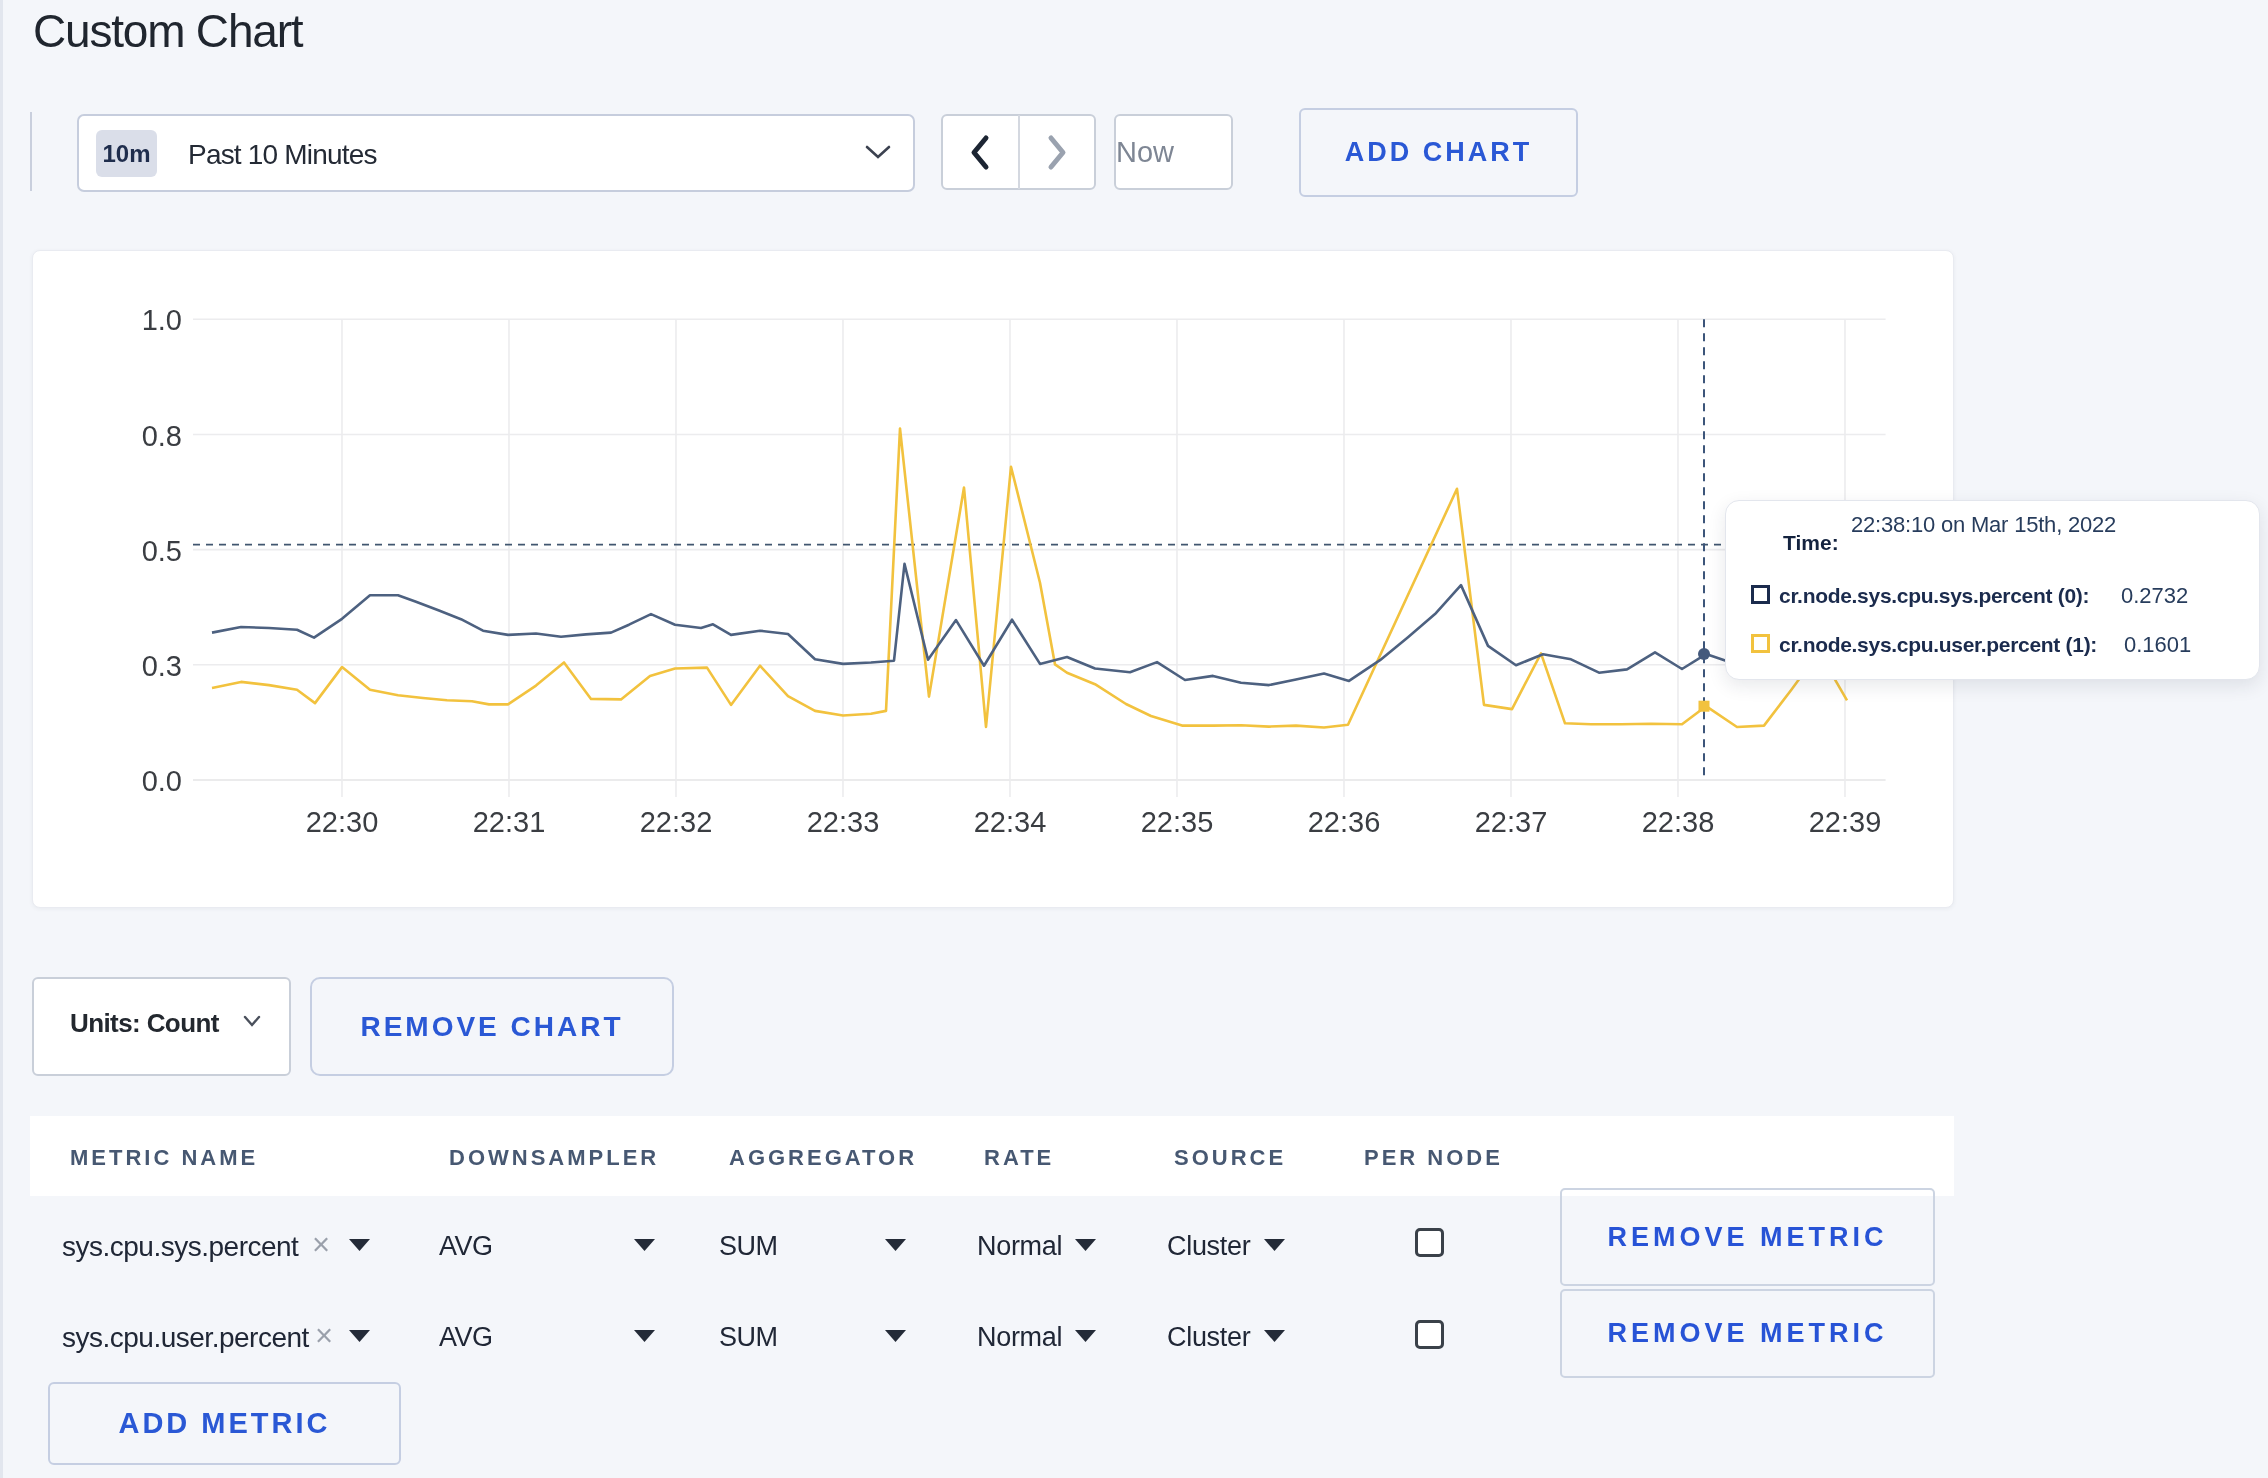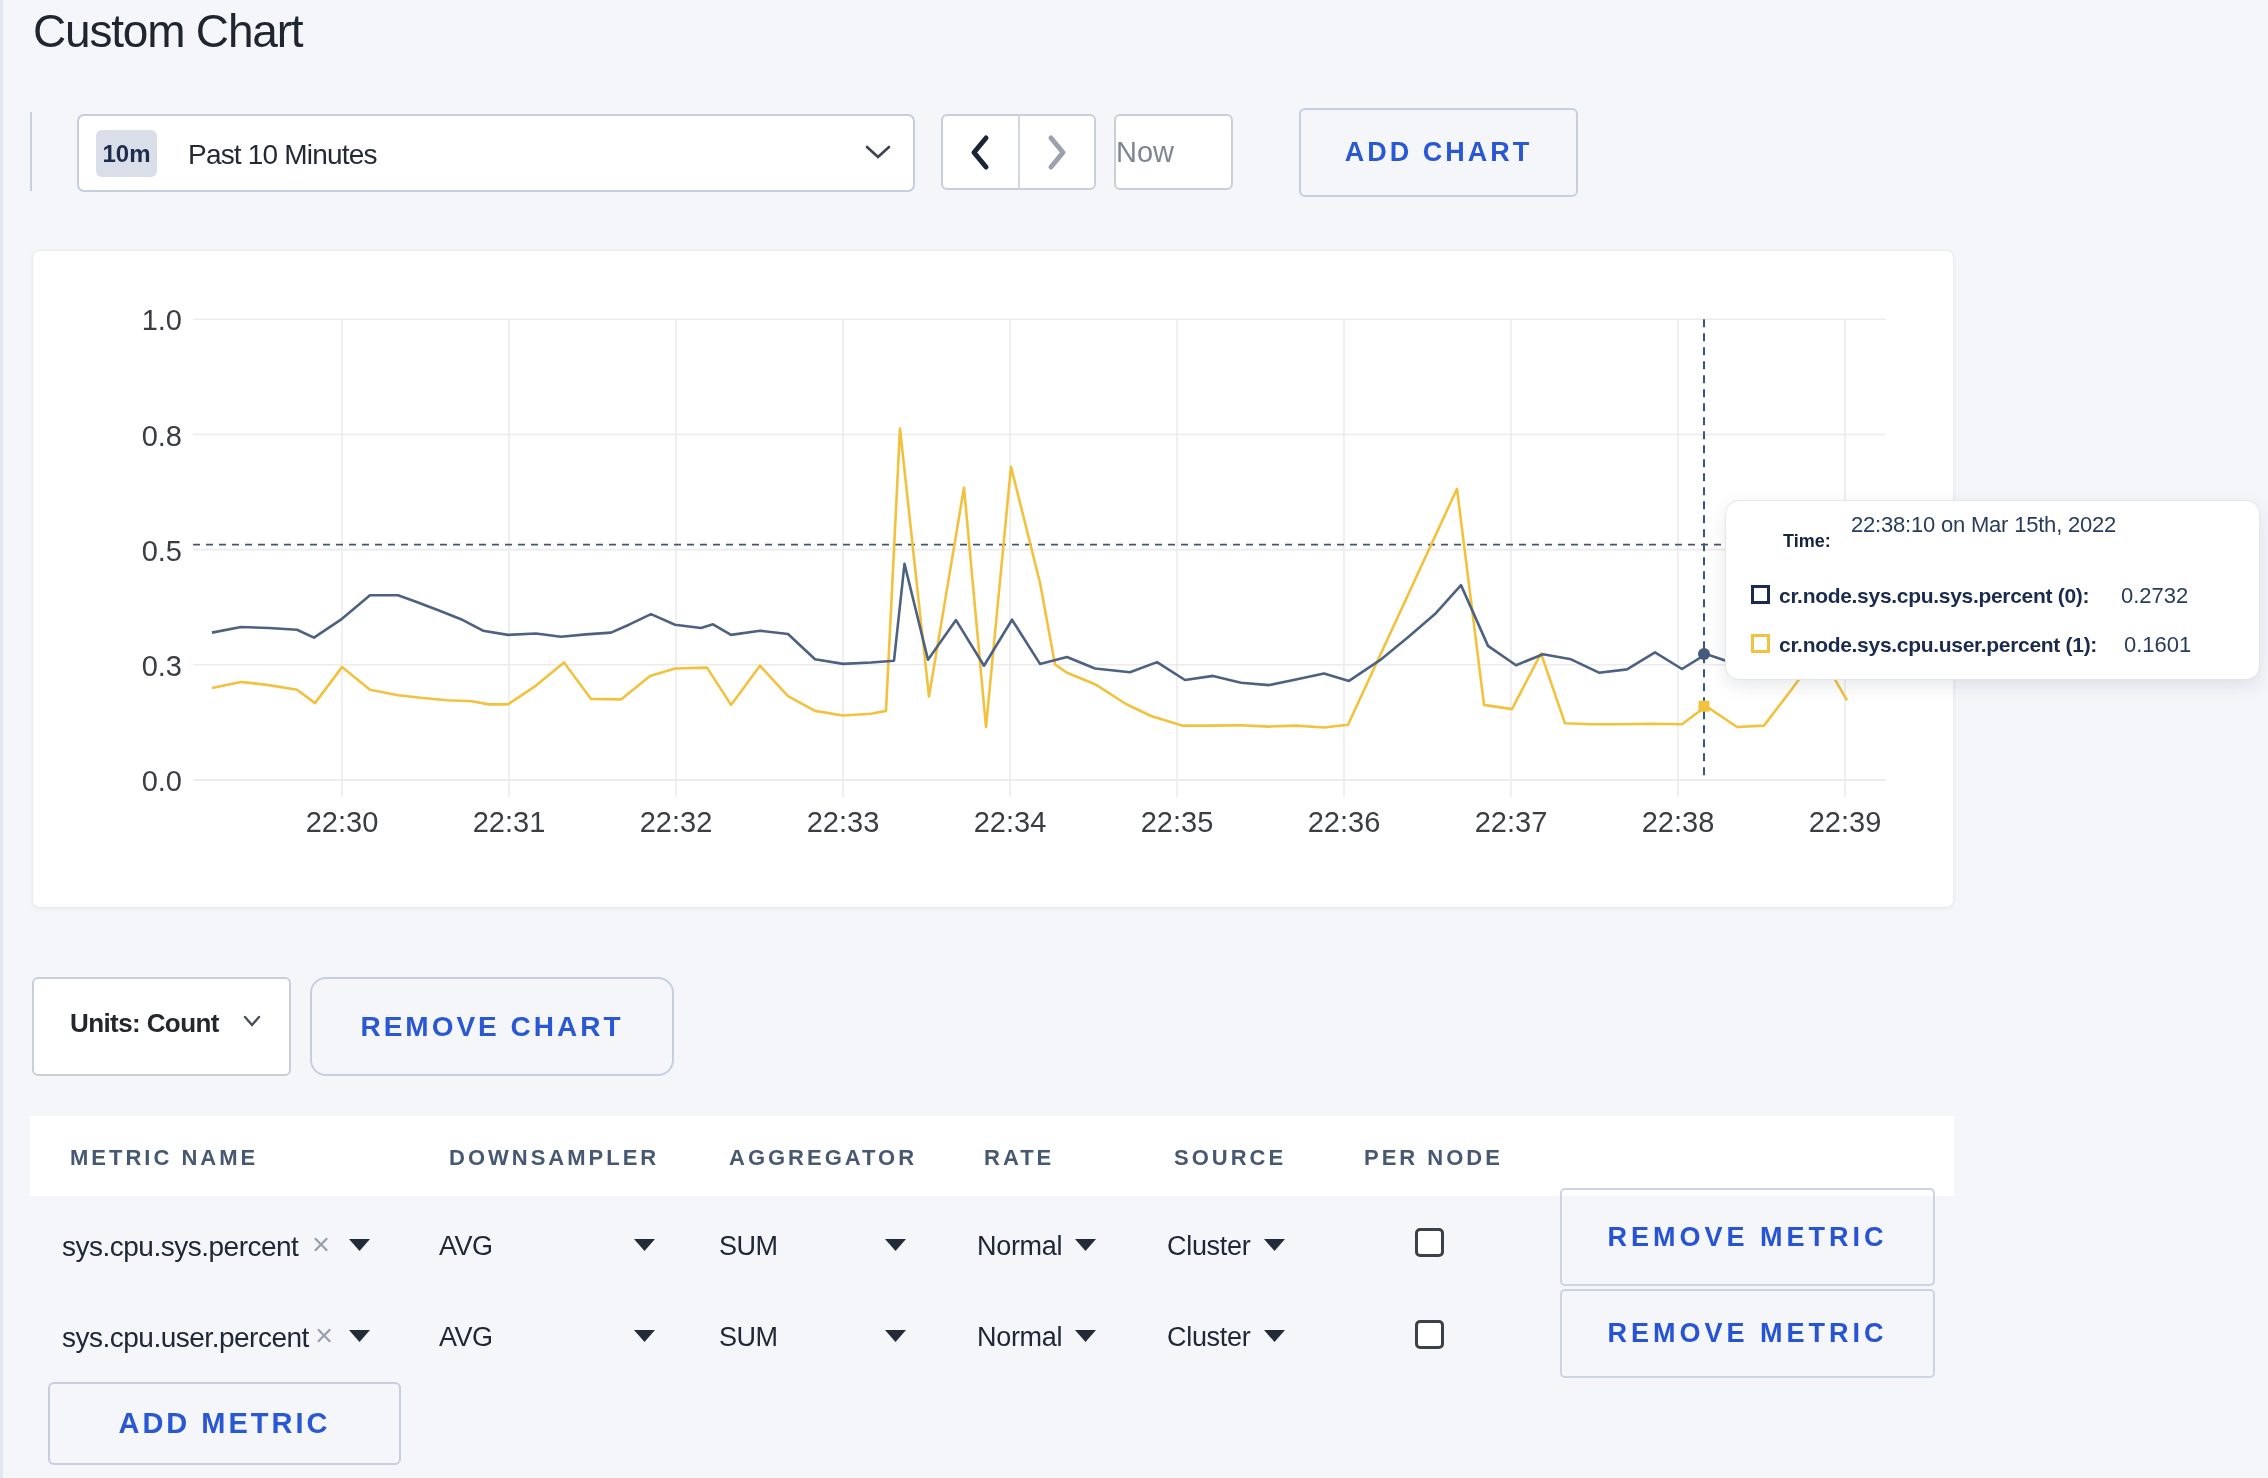--- a/index.html
+++ b/index.html
@@ -68,35 +68,35 @@
 <line x1="160" y1="293.6" x2="1852.6" y2="293.6" stroke="#41566f" stroke-width="1.8" stroke-dasharray="7 6"></line>
 <line x1="1671" y1="68.3" x2="1671" y2="530.0" stroke="#3c557a" stroke-width="2" stroke-dasharray="8 6"></line>
 <polyline points="179.0,436.9 208.0,430.9 236.0,434.1 264.0,438.7 282.0,452.1 309.0,416.1 337.0,438.7 365.0,444.2 390.0,447.0 414.0,449.3 439.0,450.2 456.0,453.4 475.0,453.4 503.0,434.6 531.0,411.5 558.0,447.9 588.0,448.4 617.0,424.9 642.0,417.5 674.0,416.6 698.0,453.9 727.0,414.7 755.0,445.2 782.0,459.9 810.0,464.5 838.0,462.7 853.0,459.9 867.0,177.5 896.0,445.6 931.0,236.5 953.0,476.0 978.0,215.7 1007.0,331.8 1022.0,413.4 1034.0,421.7 1062.0,433.2 1093.0,453.0 1118.0,465.0 1149.0,474.6 1180.0,474.6 1208.0,474.2 1236.0,475.6 1263.0,474.6 1291.0,476.5 1315.0,473.7 1424.0,237.8 1451.0,453.9 1479.0,458.1 1508.0,402.3 1532.0,472.3 1558.0,473.3 1588.0,473.3 1618.0,472.8 1649.0,473.3 1673.0,455.2 1704.0,476.0 1731.0,474.6 1758.0,439.2 1786.0,400.9 1814.0,449.3" fill="none" stroke="#f2c23e" stroke-width="2.6" stroke-linejoin="round"></polyline>
 <polyline points="179.0,381.6 208.0,376.0 236.0,377.0 264.0,378.8 281.0,386.6 309.0,367.8 337.0,344.3 365.0,344.3 383.0,350.7 406.0,359.5 428.0,368.2 450.0,379.7 475.0,383.9 503.0,382.5 528.0,385.7 553.0,383.4 578.0,381.6 596.0,373.7 618.0,363.1 642.0,373.7 668.0,377.0 680.0,373.3 698.0,383.9 727.0,379.7 755.0,383.0 782.0,408.3 810.0,412.9 838.0,411.5 861.0,409.7 871.5,312.9 895.0,408.8 923.0,369.1 951.0,414.7 979.0,368.7 1007.0,412.9 1034.0,406.0 1062.0,417.5 1097.0,421.2 1124.0,411.1 1152.0,429.0 1180.0,424.9 1208.0,431.8 1236.0,434.1 1263.0,428.6 1291.0,422.6 1316.0,429.9 1347.0,409.2 1375.0,386.2 1402.0,363.1 1428.0,334.1 1455.0,394.9 1483.0,414.3 1510.0,403.2 1538.0,408.3 1566.0,421.7 1594.0,418.4 1622.0,401.4 1649.0,418.0 1673.0,403.1 1698.0,411.5 1728.0,414.7 1758.0,413.8 1788.0,412.9 1814.0,414.7" fill="none" stroke="#4d6180" stroke-width="2.6" stroke-linejoin="round"></polyline>
 <circle cx="1671" cy="403.1" r="6" fill="#44597c"></circle>
 <rect x="1665.5" y="449.7" width="11" height="11" fill="#f2c23e"></rect>
 </svg>
 </div>
 
 <div class="abs" style="left:1725px;top:500px;width:535px;height:180px;background:#fff;border:1px solid #e3e6ed;border-radius:14px;box-shadow:0 6px 18px rgba(30,40,60,0.10);"></div>
-<div class="abs" style="left:1783px;top:531px;font-size:18px;font-weight:700;color:#14233f;">Time:</div>
+<div class="abs" style="left:1783px;top:531px;font-size:21px;font-weight:700;color:#14233f;">Time:</div>
 <div class="abs" style="left:1851px;top:512px;font-size:22px;letter-spacing:-0.2px;color:#273c5c;">22:38:10 on Mar 15th, 2022</div>
 <div class="abs" style="left:1751px;top:585px;width:19px;height:19px;border:3px solid #1b2b4d;"></div>
 <div class="abs" style="left:1779px;top:584px;font-size:21px;letter-spacing:-0.3px;font-weight:700;color:#1b2b4d;">cr.node.sys.cpu.sys.percent (0):</div>
 <div class="abs" style="left:2121px;top:583px;font-size:22px;color:#273c5c;">0.2732</div>
 <div class="abs" style="left:1751px;top:634px;width:19px;height:19px;border:3px solid #f2c23e;"></div>
 <div class="abs" style="left:1779px;top:633px;font-size:21px;letter-spacing:-0.3px;font-weight:700;color:#1b2b4d;">cr.node.sys.cpu.user.percent (1):</div>
 <div class="abs" style="left:2124px;top:632px;font-size:22px;color:#273c5c;">0.1601</div>
 
 <div class="abs" style="left:32px;top:977px;width:259px;height:99px;background:#fff;border:2px solid #c9cfd9;border-radius:6px;"></div>
 <div class="abs" style="left:70px;top:1008px;font-size:26px;letter-spacing:-0.6px;font-weight:700;color:#23282f;">Units: Count</div>
 <svg class="abs" style="left:243px;top:1014px" width="18" height="14" viewBox="0 0 18 14">
     <path d="M2 3 L9 11 L16 3" fill="none" stroke="#4a505c" stroke-width="2.4" stroke-linecap="round"></path>
   </svg>
-<div class="abs" style="left:310px;top:977px;width:364px;height:99px;border:2px solid #c5cee2;border-radius:16px;text-align:center;line-height:95px;font-size:28px;letter-spacing:3px;"><span style="color:#2a58d5;font-weight:700;">REMOVE CHART</span></div>
+<div class="abs" style="left:310px;top:977px;width:364px;height:99px;border:2px solid #c5cee2;border-radius:10px;text-align:center;line-height:95px;font-size:28px;letter-spacing:3px;"><span style="color:#2a58d5;font-weight:700;">REMOVE CHART</span></div>
 
 <div class="abs" style="left:30px;top:1116px;width:1924px;height:80px;background:#fff;"></div>
 <div class="abs" style="left:70px;top:1145px;font-size:22px;font-weight:700;letter-spacing:3px;color:#475872;">METRIC NAME</div>
 <div class="abs" style="left:449px;top:1145px;font-size:22px;font-weight:700;letter-spacing:3px;color:#475872;">DOWNSAMPLER</div>
 <div class="abs" style="left:729px;top:1145px;font-size:22px;font-weight:700;letter-spacing:3px;color:#475872;">AGGREGATOR</div>
 <div class="abs" style="left:984px;top:1145px;font-size:22px;font-weight:700;letter-spacing:3px;color:#475872;">RATE</div>
 <div class="abs" style="left:1174px;top:1145px;font-size:22px;font-weight:700;letter-spacing:3px;color:#475872;">SOURCE</div>
 <div class="abs" style="left:1364px;top:1145px;font-size:22px;font-weight:700;letter-spacing:3px;color:#475872;">PER NODE</div>
 
 <div class="abs" style="left:62px;top:1231px;font-size:28px;letter-spacing:-0.5px;color:#202736;">sys.cpu.sys.percent</div>

